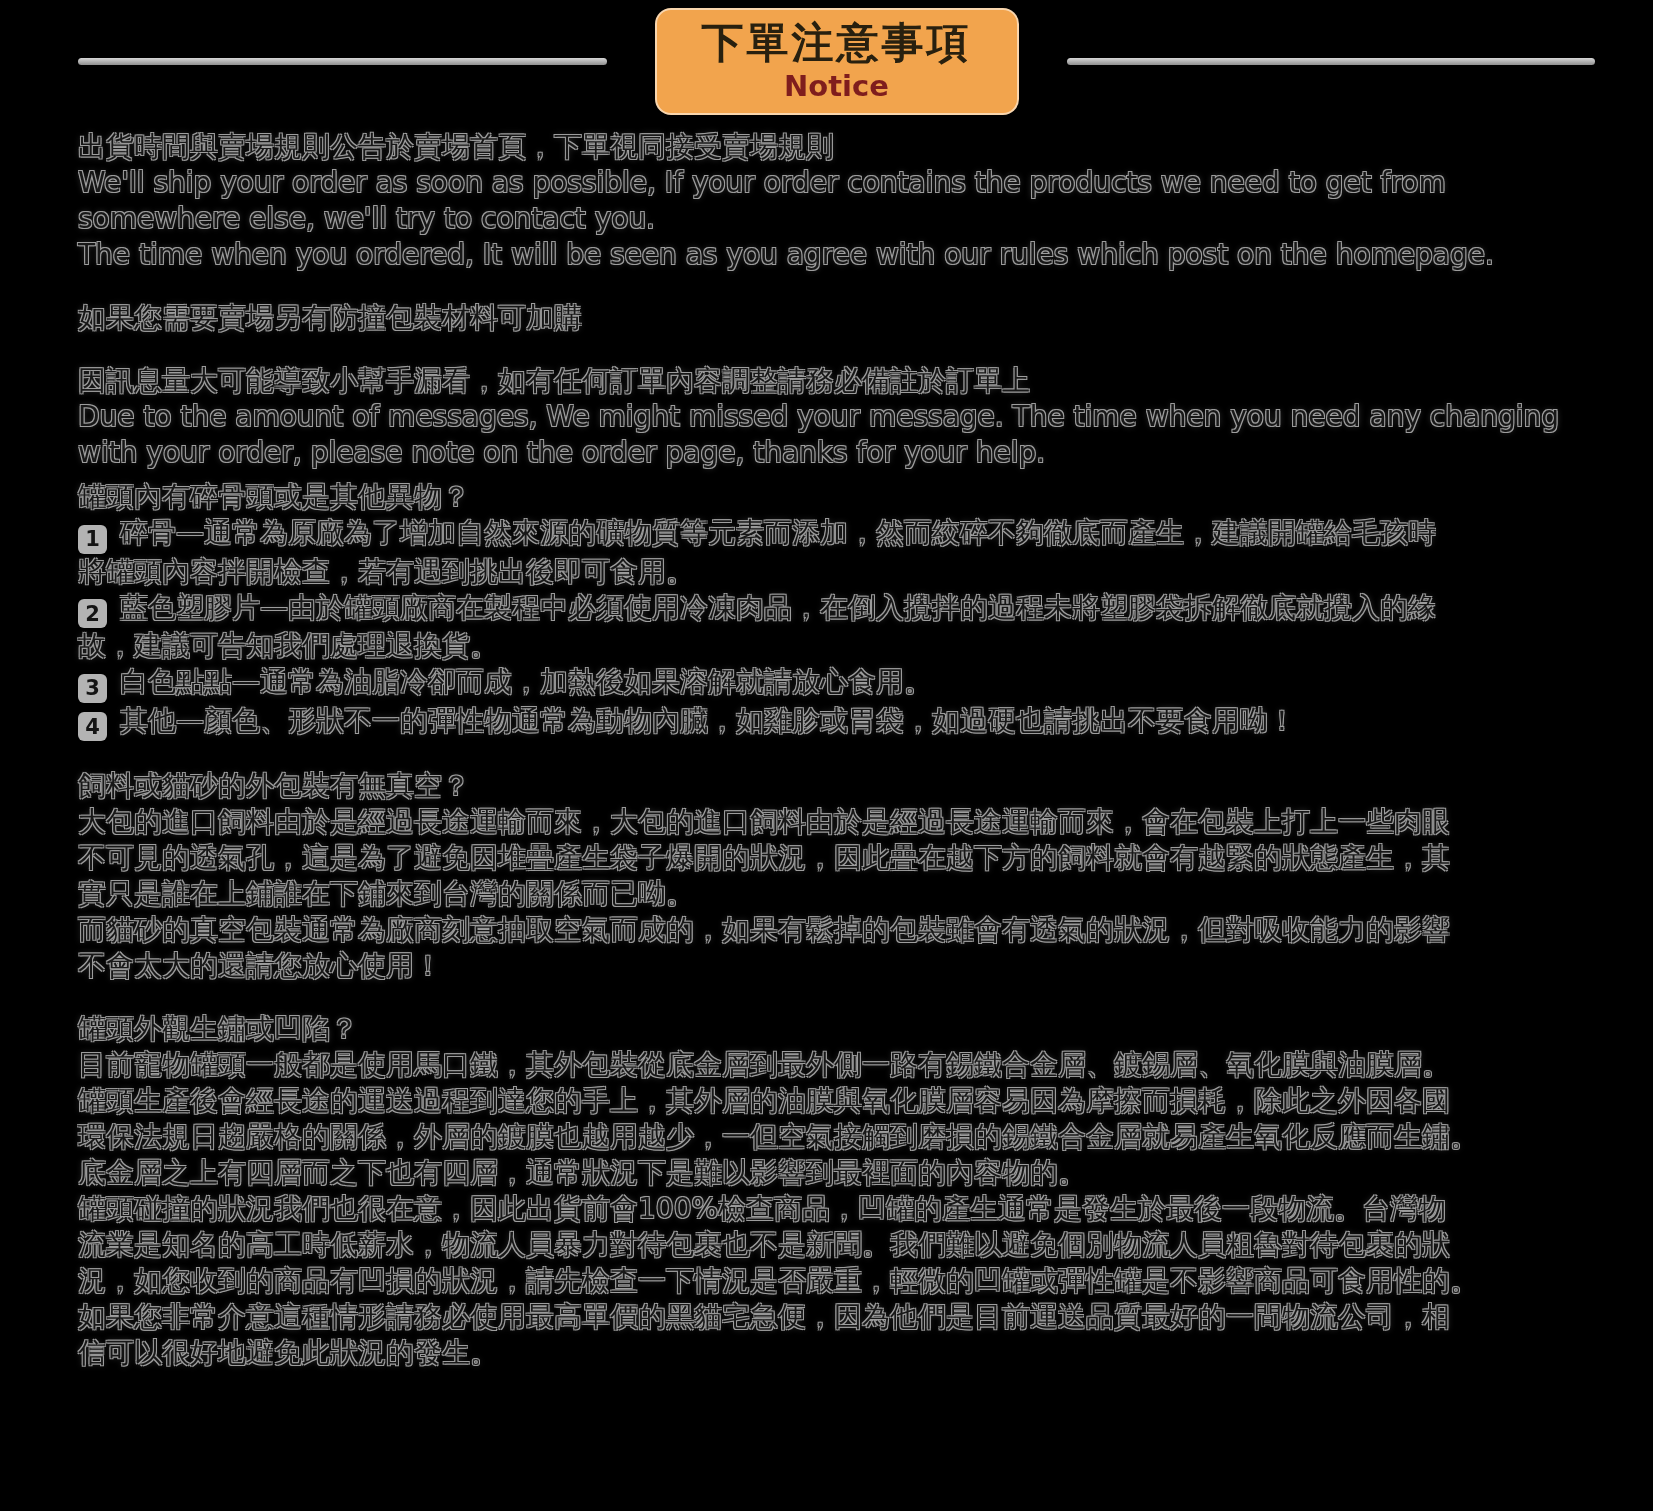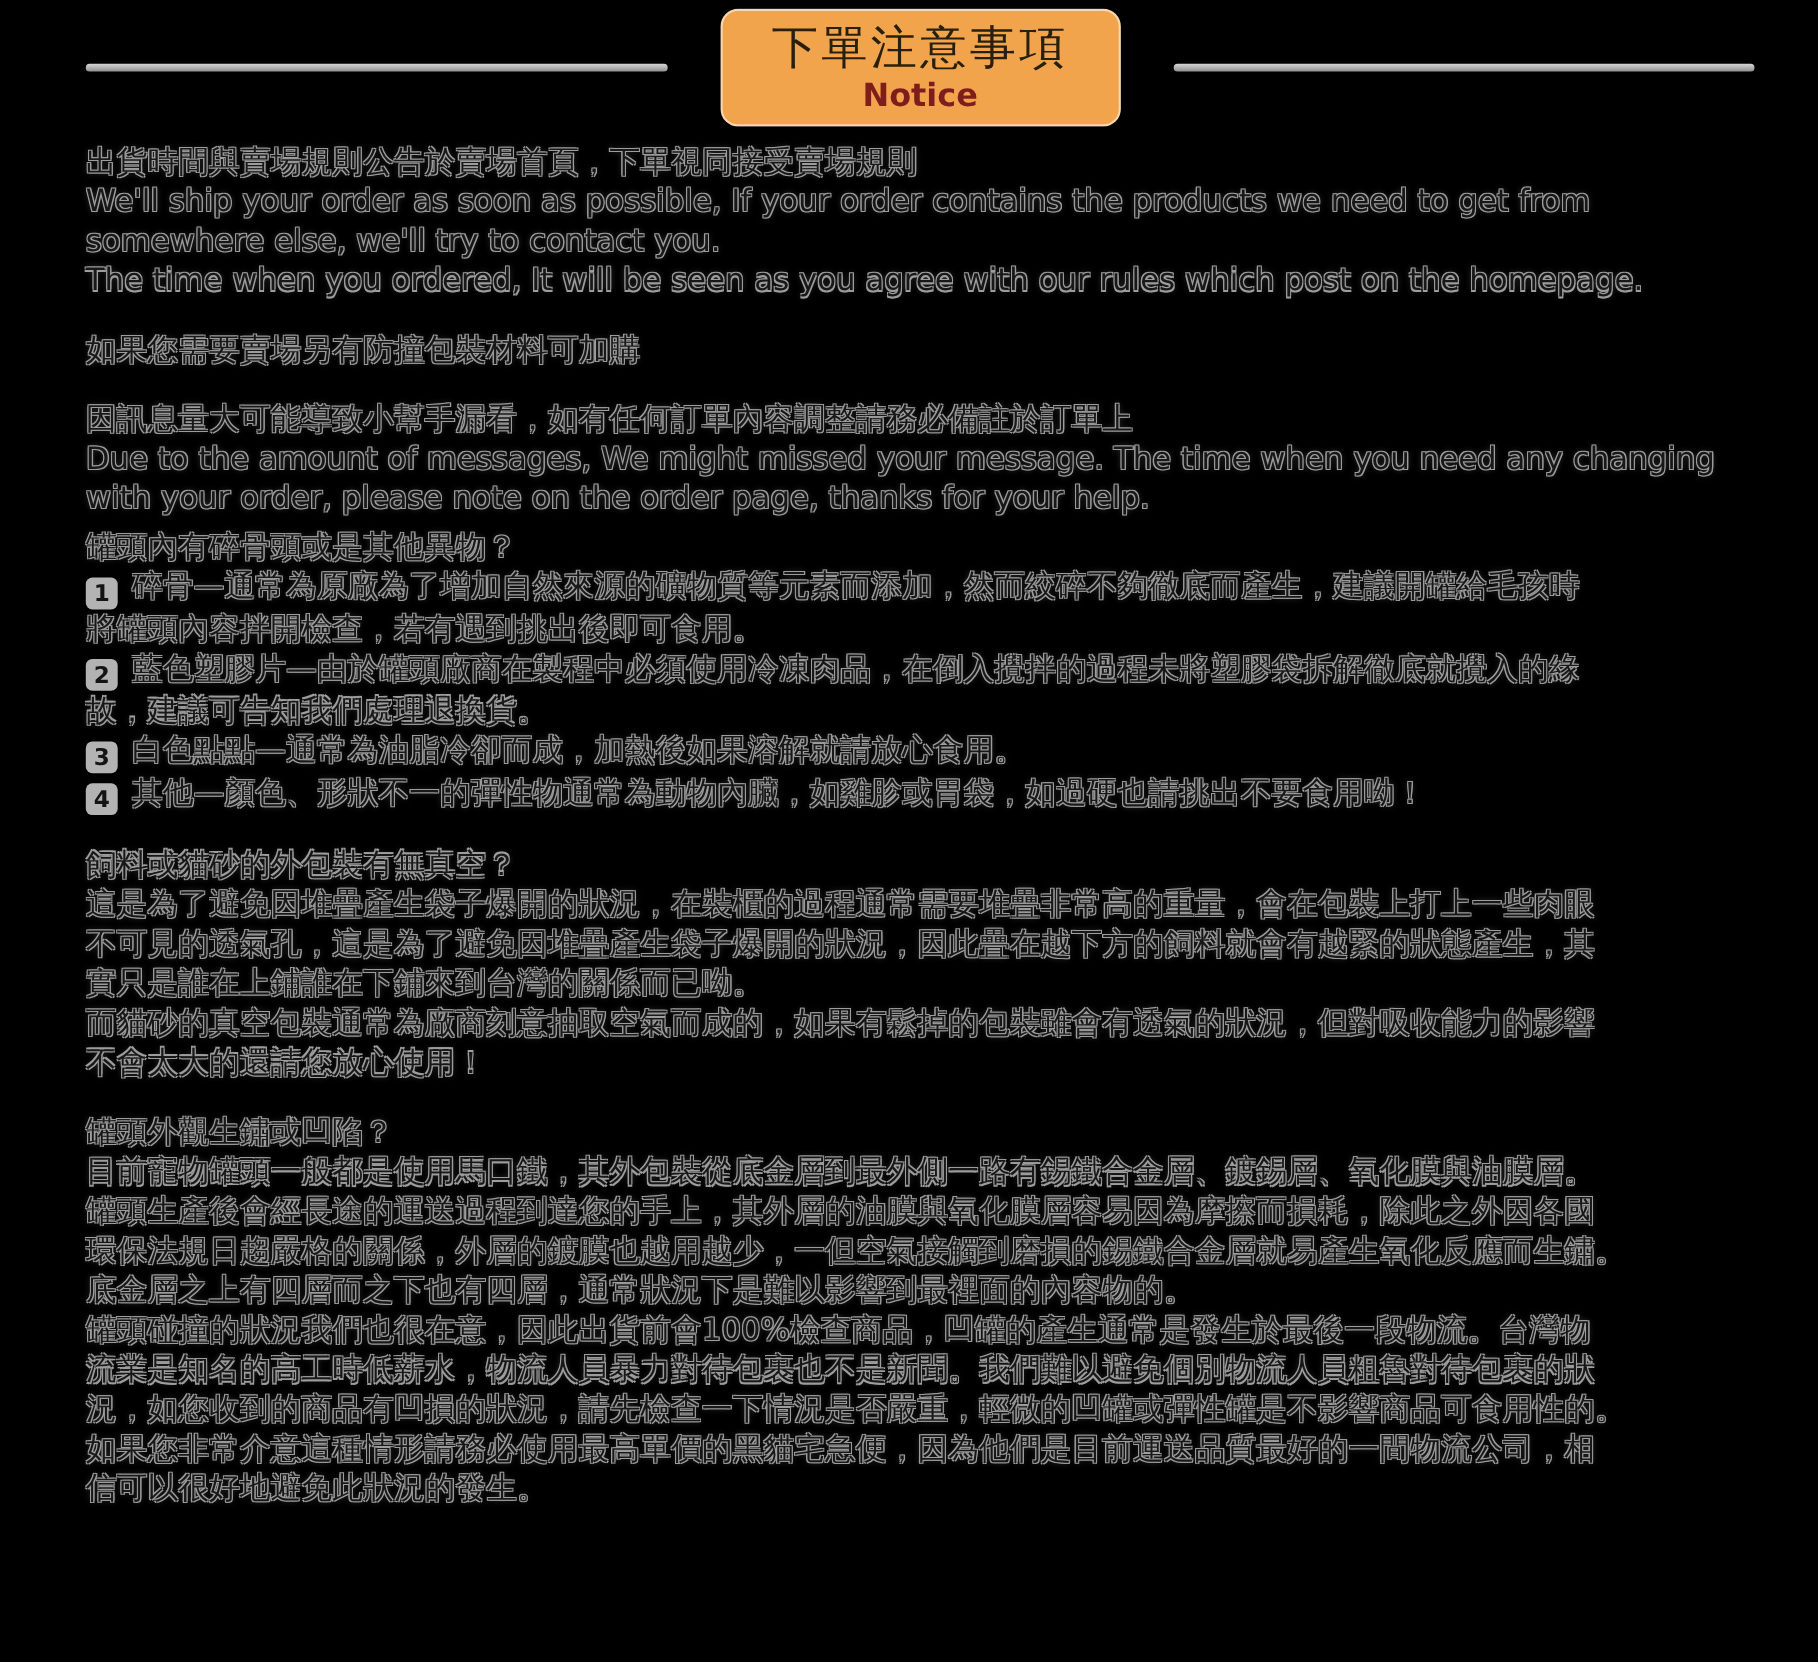--- a/index.html
+++ b/index.html
@@ -18,21 +18,21 @@
     background:linear-gradient(#d6d6d6,#8f8f8f);
   }
   .badge {
     width:364px; box-sizing:border-box;
     background:#F2A44D;
     border:2px solid rgba(255,255,255,0.55);
     border-radius:16px;
     display:flex; flex-direction:column; align-items:center; justify-content:center;
     padding:8px 0 10px;
   }
-  .badge-title { font-size:42px; font-weight:normal; color:#28200f; letter-spacing:3px; line-height:50px; }
+  .badge-title { font-size:42px; font-weight:bold; color:#28200f; letter-spacing:3px; line-height:50px; }
   .badge-sub   { font-size:29px; font-weight:600; color:#7f1d1d; line-height:34px; margin-top:1px; }
 
   
   .line {
     font-size:28px; line-height:36px;
     color:#181818;
     text-shadow:
       -1px -1px 0 #9d9d9d, 1px -1px 0 #9d9d9d,
       -1px  1px 0 #9d9d9d, 1px  1px 0 #9d9d9d,
       0 0 6px rgba(255,255,255,0.28);
@@ -91,21 +91,21 @@
     <div class="line"><span class="keycap">1</span><span>碎骨—通常為原廠為了增加自然來源的礦物質等元素而添加，然而絞碎不夠徹底而產生，建議開罐給毛孩時</span></div>
     <div class="line">將罐頭內容拌開檢查，若有遇到挑出後即可食用。</div>
     <div class="line"><span class="keycap">2</span><span>藍色塑膠片—由於罐頭廠商在製程中必須使用冷凍肉品，在倒入攪拌的過程未將塑膠袋拆解徹底就攪入的緣</span></div>
     <div class="line">故，建議可告知我們處理退換貨。</div>
     <div class="line"><span class="keycap">3</span><span>白色點點—通常為油脂冷卻而成，加熱後如果溶解就請放心食用。</span></div>
     <div class="line"><span class="keycap">4</span><span>其他—顏色、形狀不一的彈性物通常為動物內臟，如雞胗或胃袋，如過硬也請挑出不要食用呦！</span></div>
   </div>
 
   <div class="block">
     <div class="line">飼料或貓砂的外包裝有無真空？</div>
-    <div class="line">這是為了避免因堆疊產生袋子爆開的狀況，在裝櫃的過程通常需要堆疊非常高的重量，會在包裝上打上一些肉眼</div>
+    <div class="line">大包的進口飼料由於是經過長途運輸而來，大包的進口飼料由於是經過長途運輸而來，會在包裝上打上一些肉眼</div>
     <div class="line">不可見的透氣孔，這是為了避免因堆疊產生袋子爆開的狀況，因此疊在越下方的飼料就會有越緊的狀態產生，其</div>
     <div class="line">實只是誰在上鋪誰在下鋪來到台灣的關係而已呦。</div>
     <div class="line">而貓砂的真空包裝通常為廠商刻意抽取空氣而成的，如果有鬆掉的包裝雖會有透氣的狀況，但對吸收能力的影響</div>
     <div class="line">不會太大的還請您放心使用！</div>
   </div>
 
   <div class="block">
     <div class="line">罐頭外觀生鏽或凹陷？</div>
     <div class="line">目前寵物罐頭一般都是使用馬口鐵，其外包裝從底金層到最外側一路有錫鐵合金層、鍍錫層、氧化膜與油膜層。</div>
     <div class="line">罐頭生產後會經長途的運送過程到達您的手上，其外層的油膜與氧化膜層容易因為摩擦而損耗，除此之外因各國</div>

